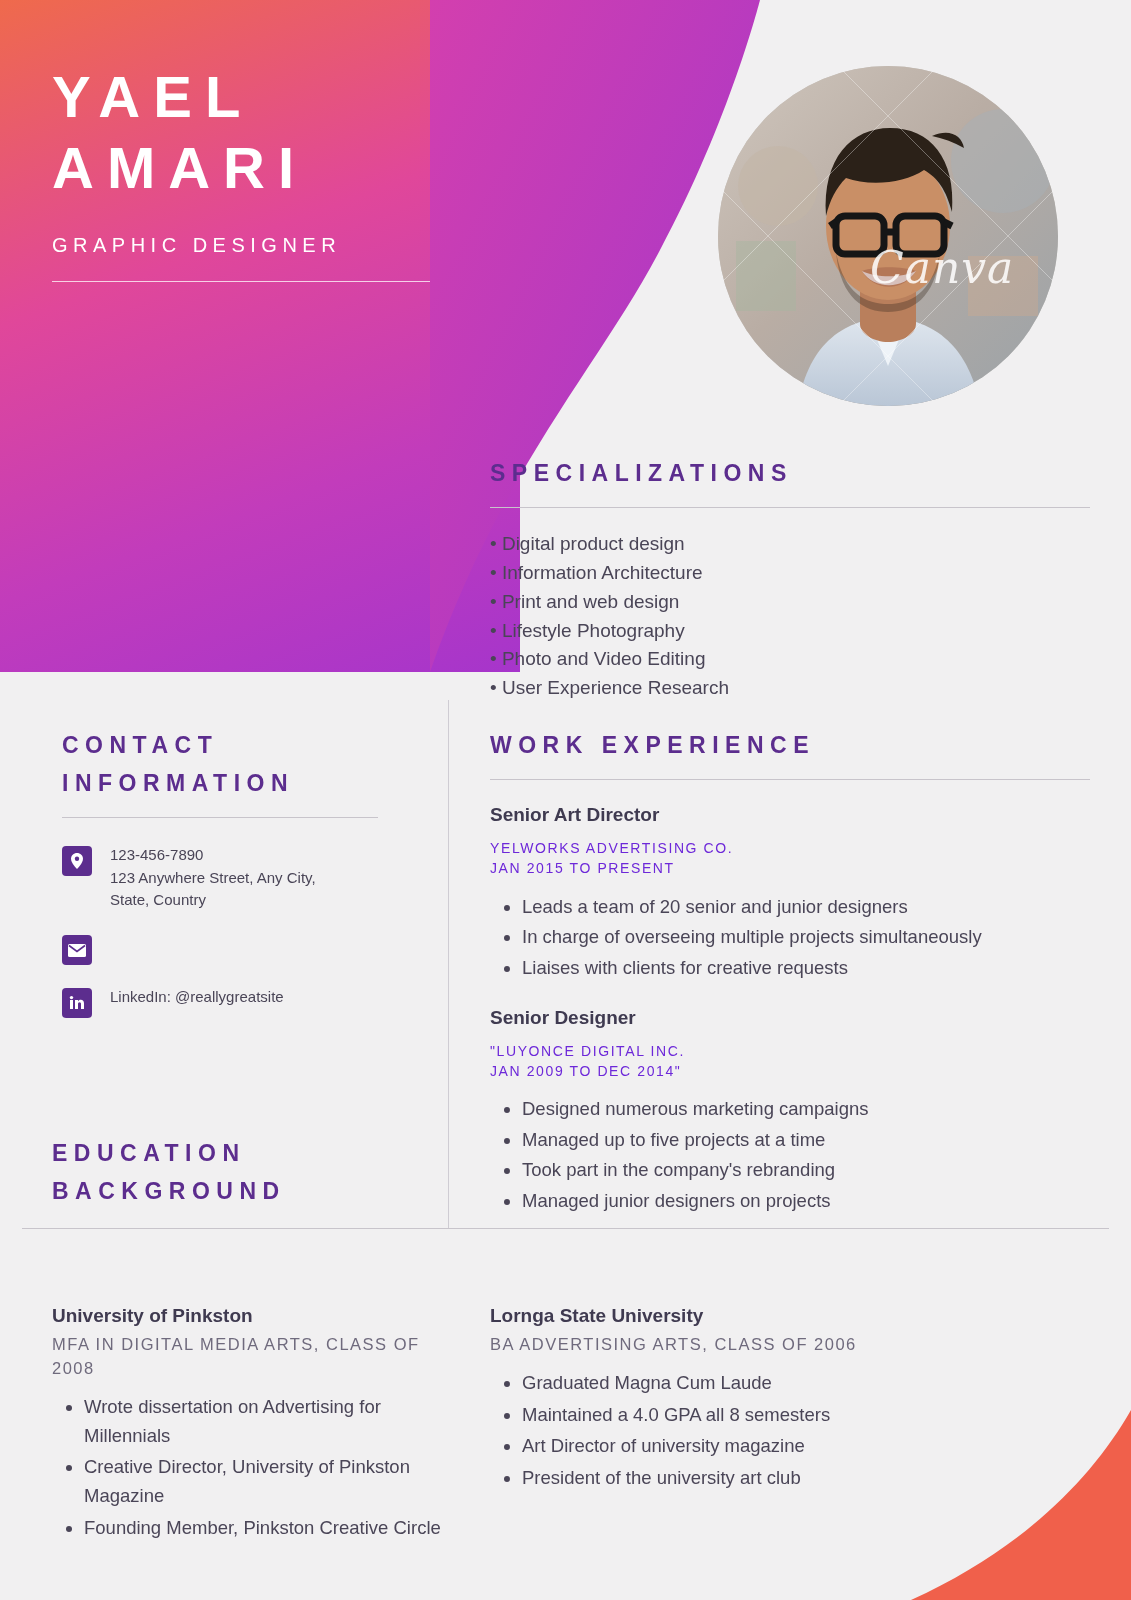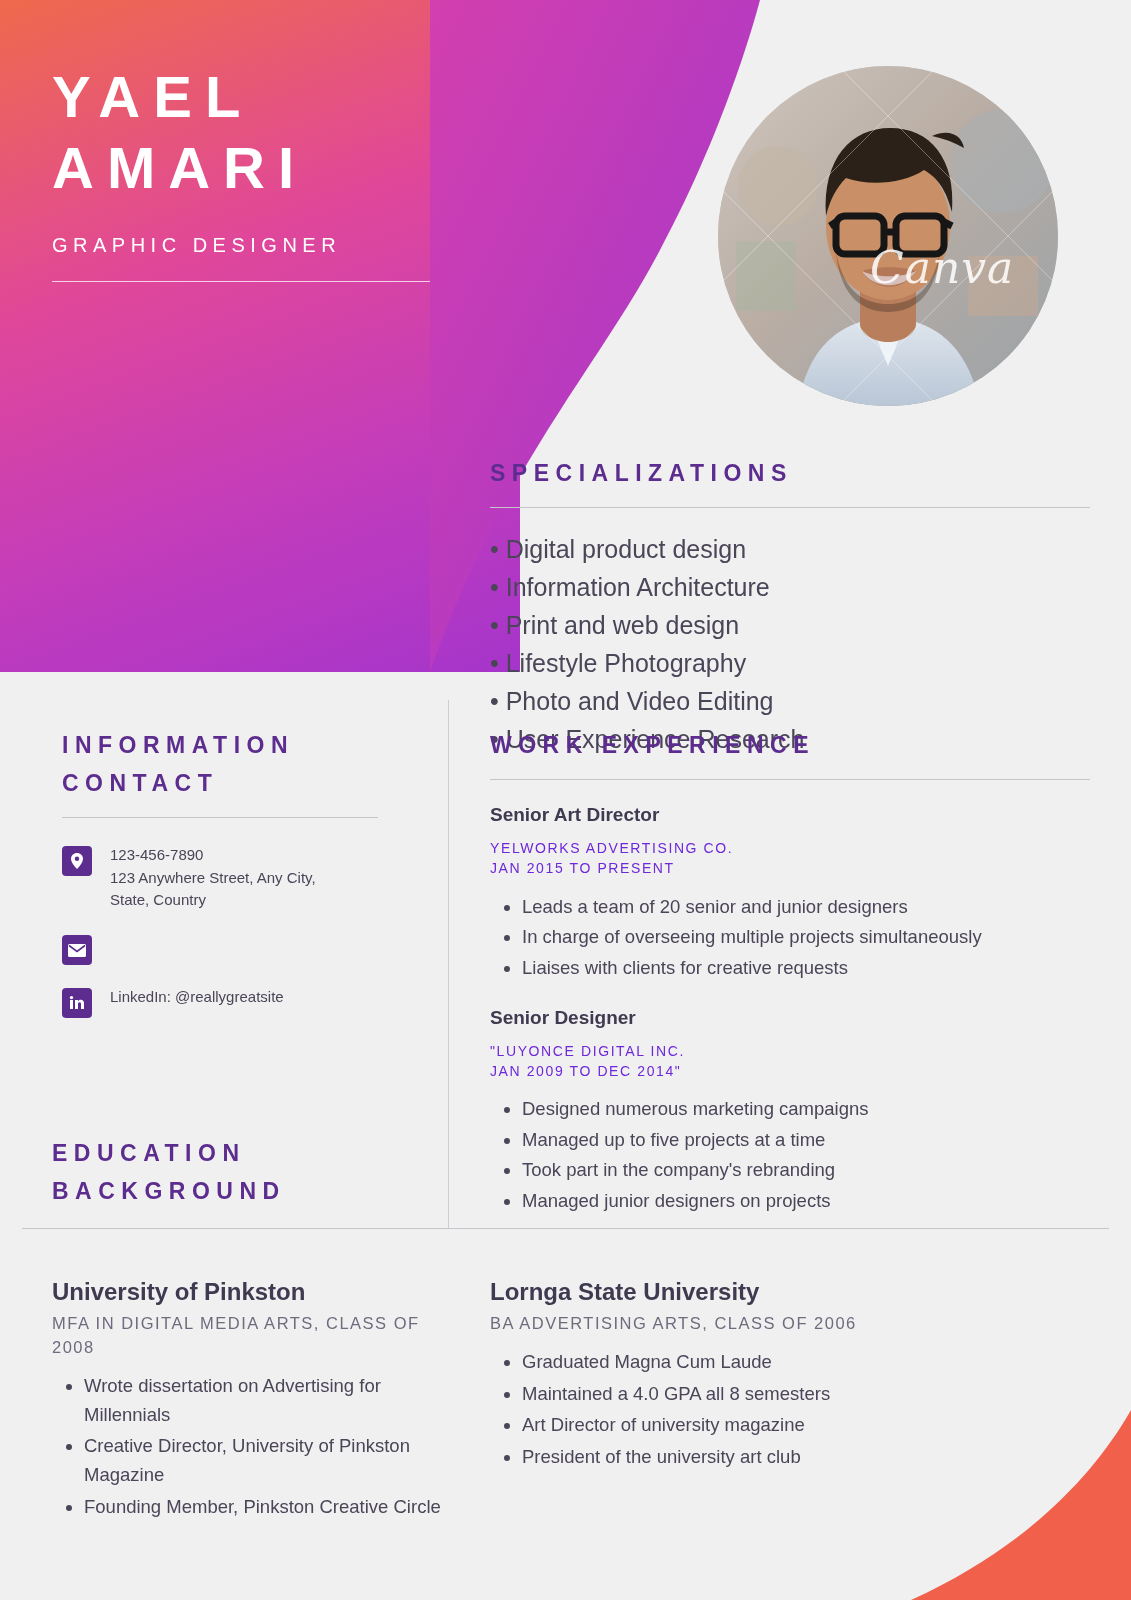--- a/index.html
+++ b/index.html
@@ -135,21 +135,21 @@
     left: 490px;
     top: 455px;
     width: 600px;
   }
   .spec-list {
     margin: 22px 0 0 0;
     padding: 0;
     list-style: none;
   }
   .spec-list li {
-    font-size: 25px;
+    font-size: 19px;
     color: #4a4557;
     line-height: 1.52;
   }
 
   
   .contact {
     position: absolute;
     left: 62px;
     top: 727px;
     width: 360px;
@@ -239,23 +239,24 @@
   }
 
   
   .edu-col {
     position: absolute;
     top: 1278px;
   }
   .edu-left { left: 52px; width: 400px; }
   .edu-right { left: 490px; width: 520px; }
   .edu-school {
-    font-size: 24px;
+    font-size: 19px;
     font-weight: bold;
     color: #3f3a50;
+    margin-top: 27px;
   }
   .edu-degree {
     font-size: 16.5px;
     letter-spacing: 1.5px;
     color: #6f6a7d;
     line-height: 1.45;
     margin-top: 6px;
   }
   .edu-list {
     margin: 12px 0 0 0;
@@ -358,22 +359,22 @@
       <li>• Digital product design</li>
       <li>• Information Architecture</li>
       <li>• Print and web design</li>
       <li>• Lifestyle Photography</li>
       <li>• Photo and Video Editing</li>
       <li>• User Experience Research</li>
     </ul>
   </div>
 
   <div class="contact">
+    <div class="sec-title">CONTACT</div>
     <div class="sec-title">INFORMATION</div>
-    <div class="sec-title">CONTACT</div>
     <div class="sec-rule"></div>
 
     <div class="contact-rows">
 
       <div class="contact-row">
         <span class="c-icon">
           <svg width="14" height="16" viewBox="0 0 14 16">
             <path d="M7 0C3.7 0 1 2.6 1 5.8 1 10.2 7 16 7 16s6-5.8 6-10.2C13 2.6 10.3 0 7 0z" fill="#ffffff"></path>
             <circle cx="7" cy="5.8" r="2.2" fill="#5c2d8e"></circle>
           </svg>

